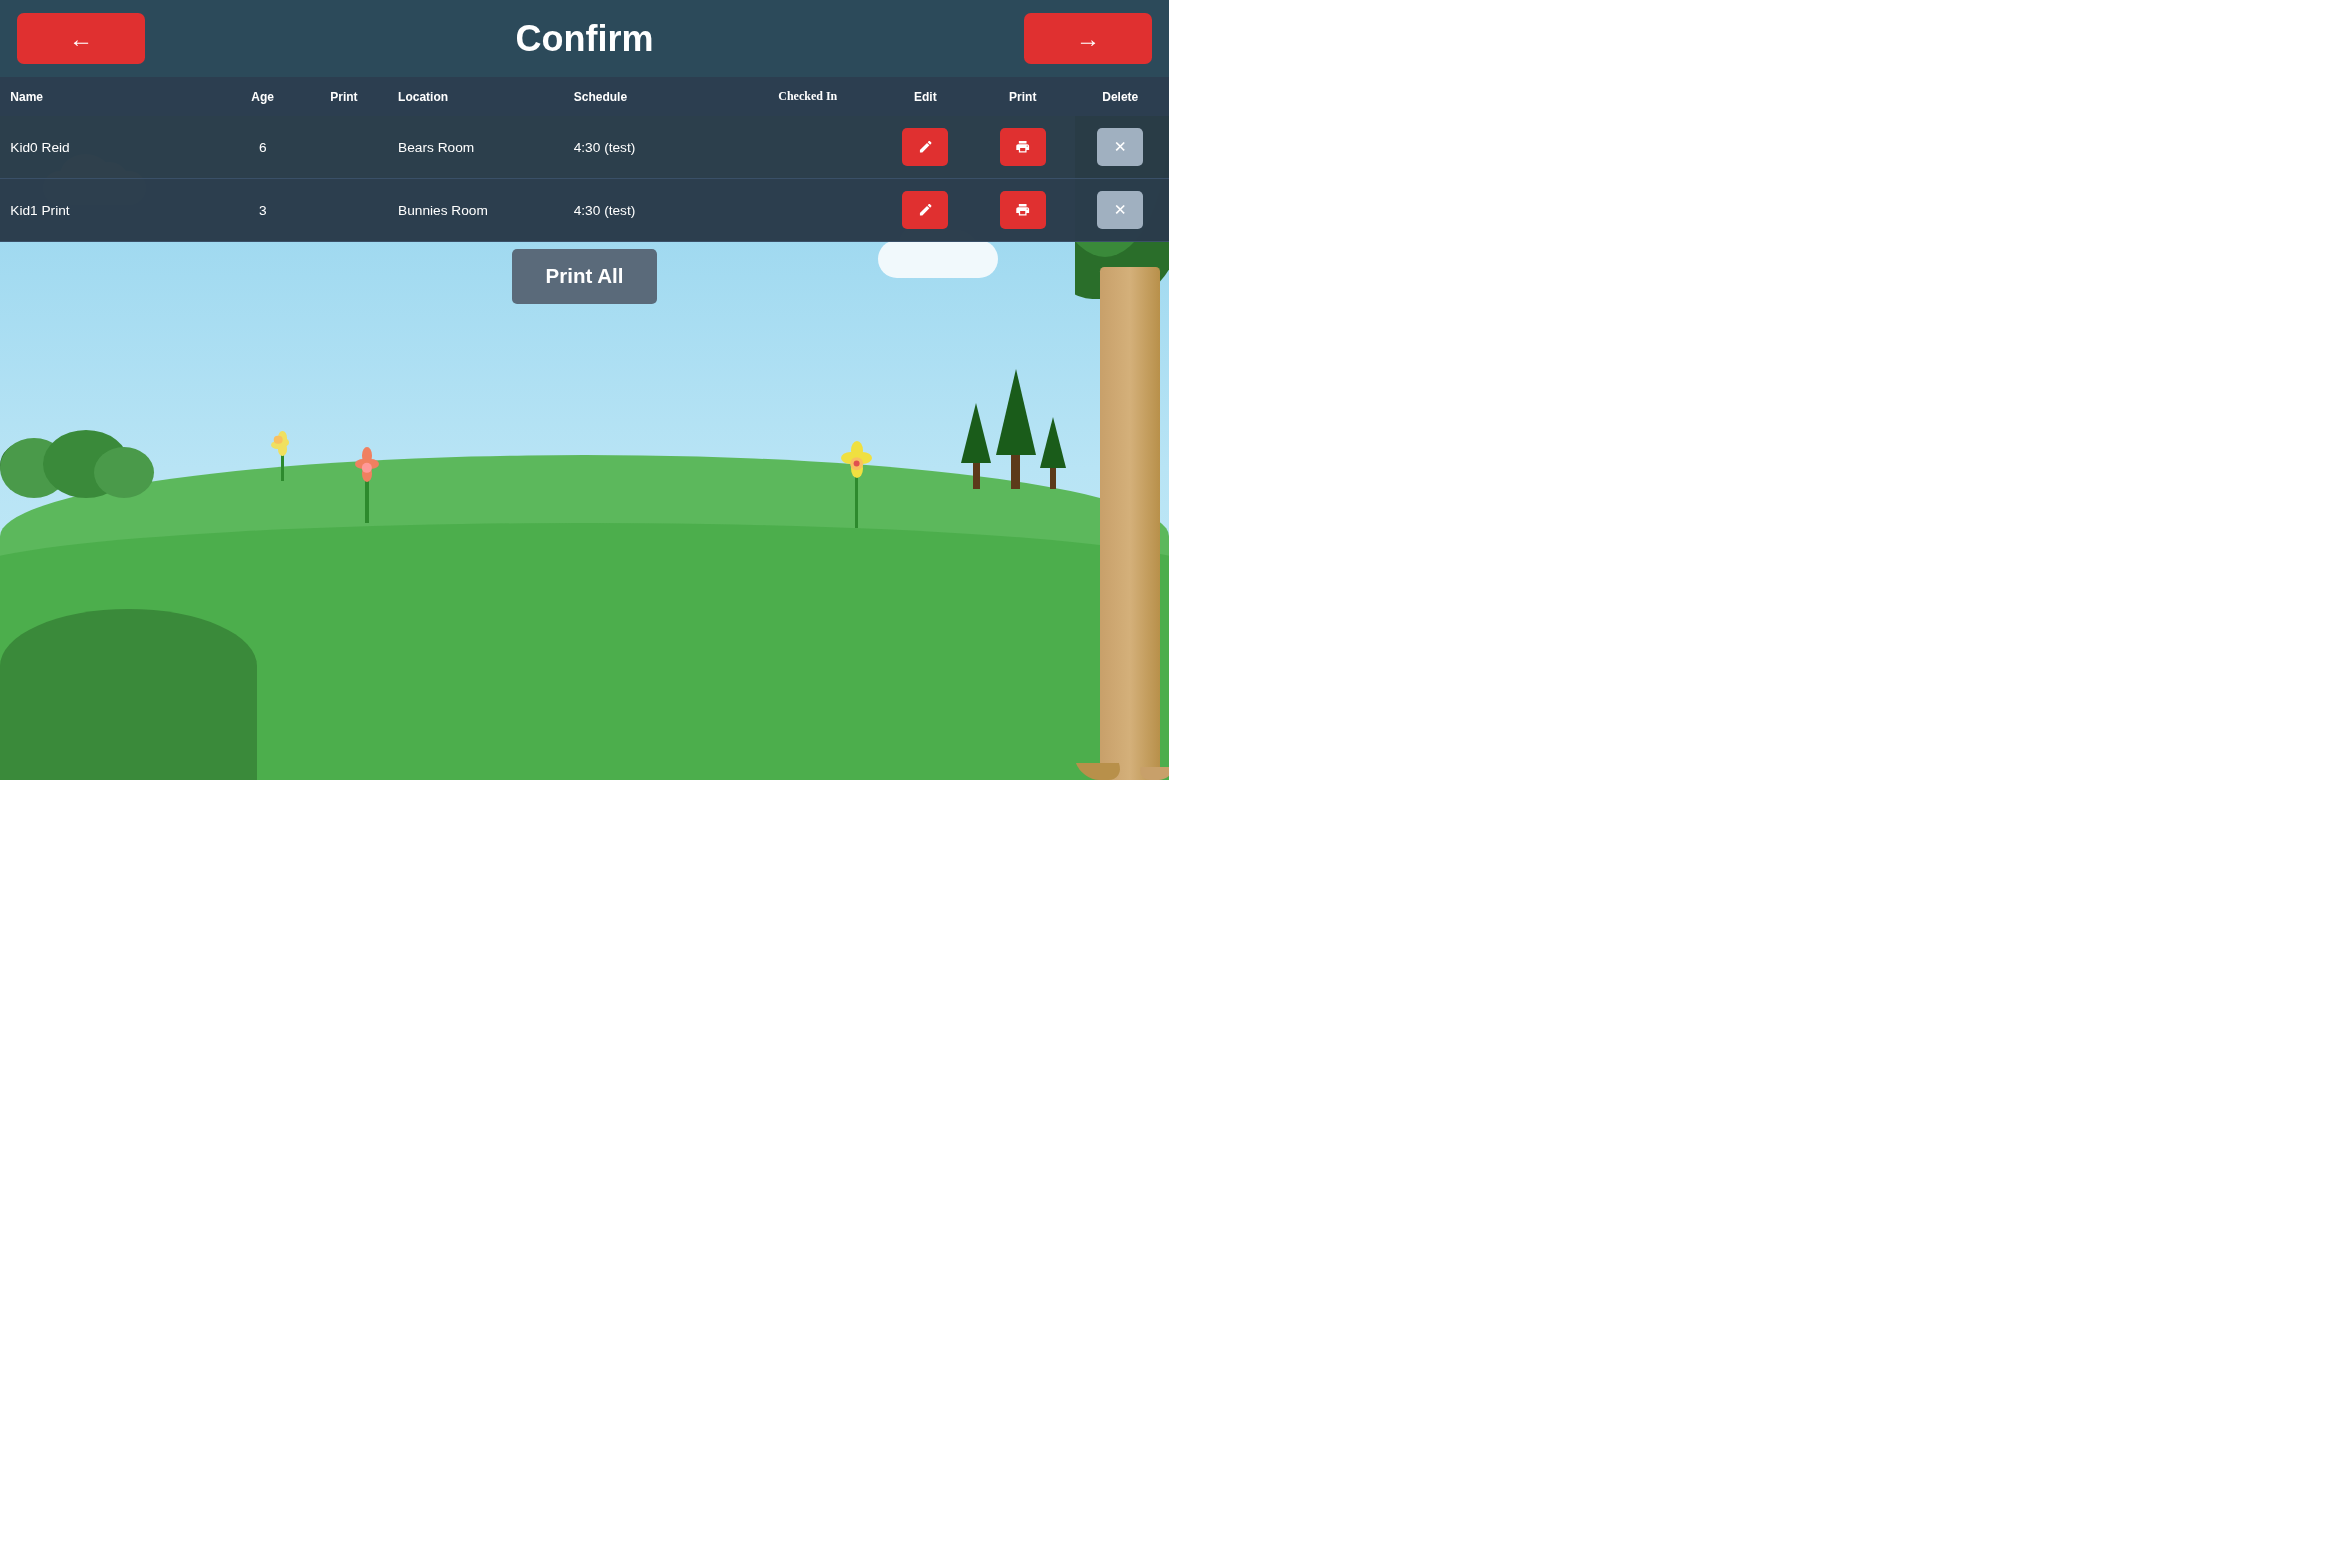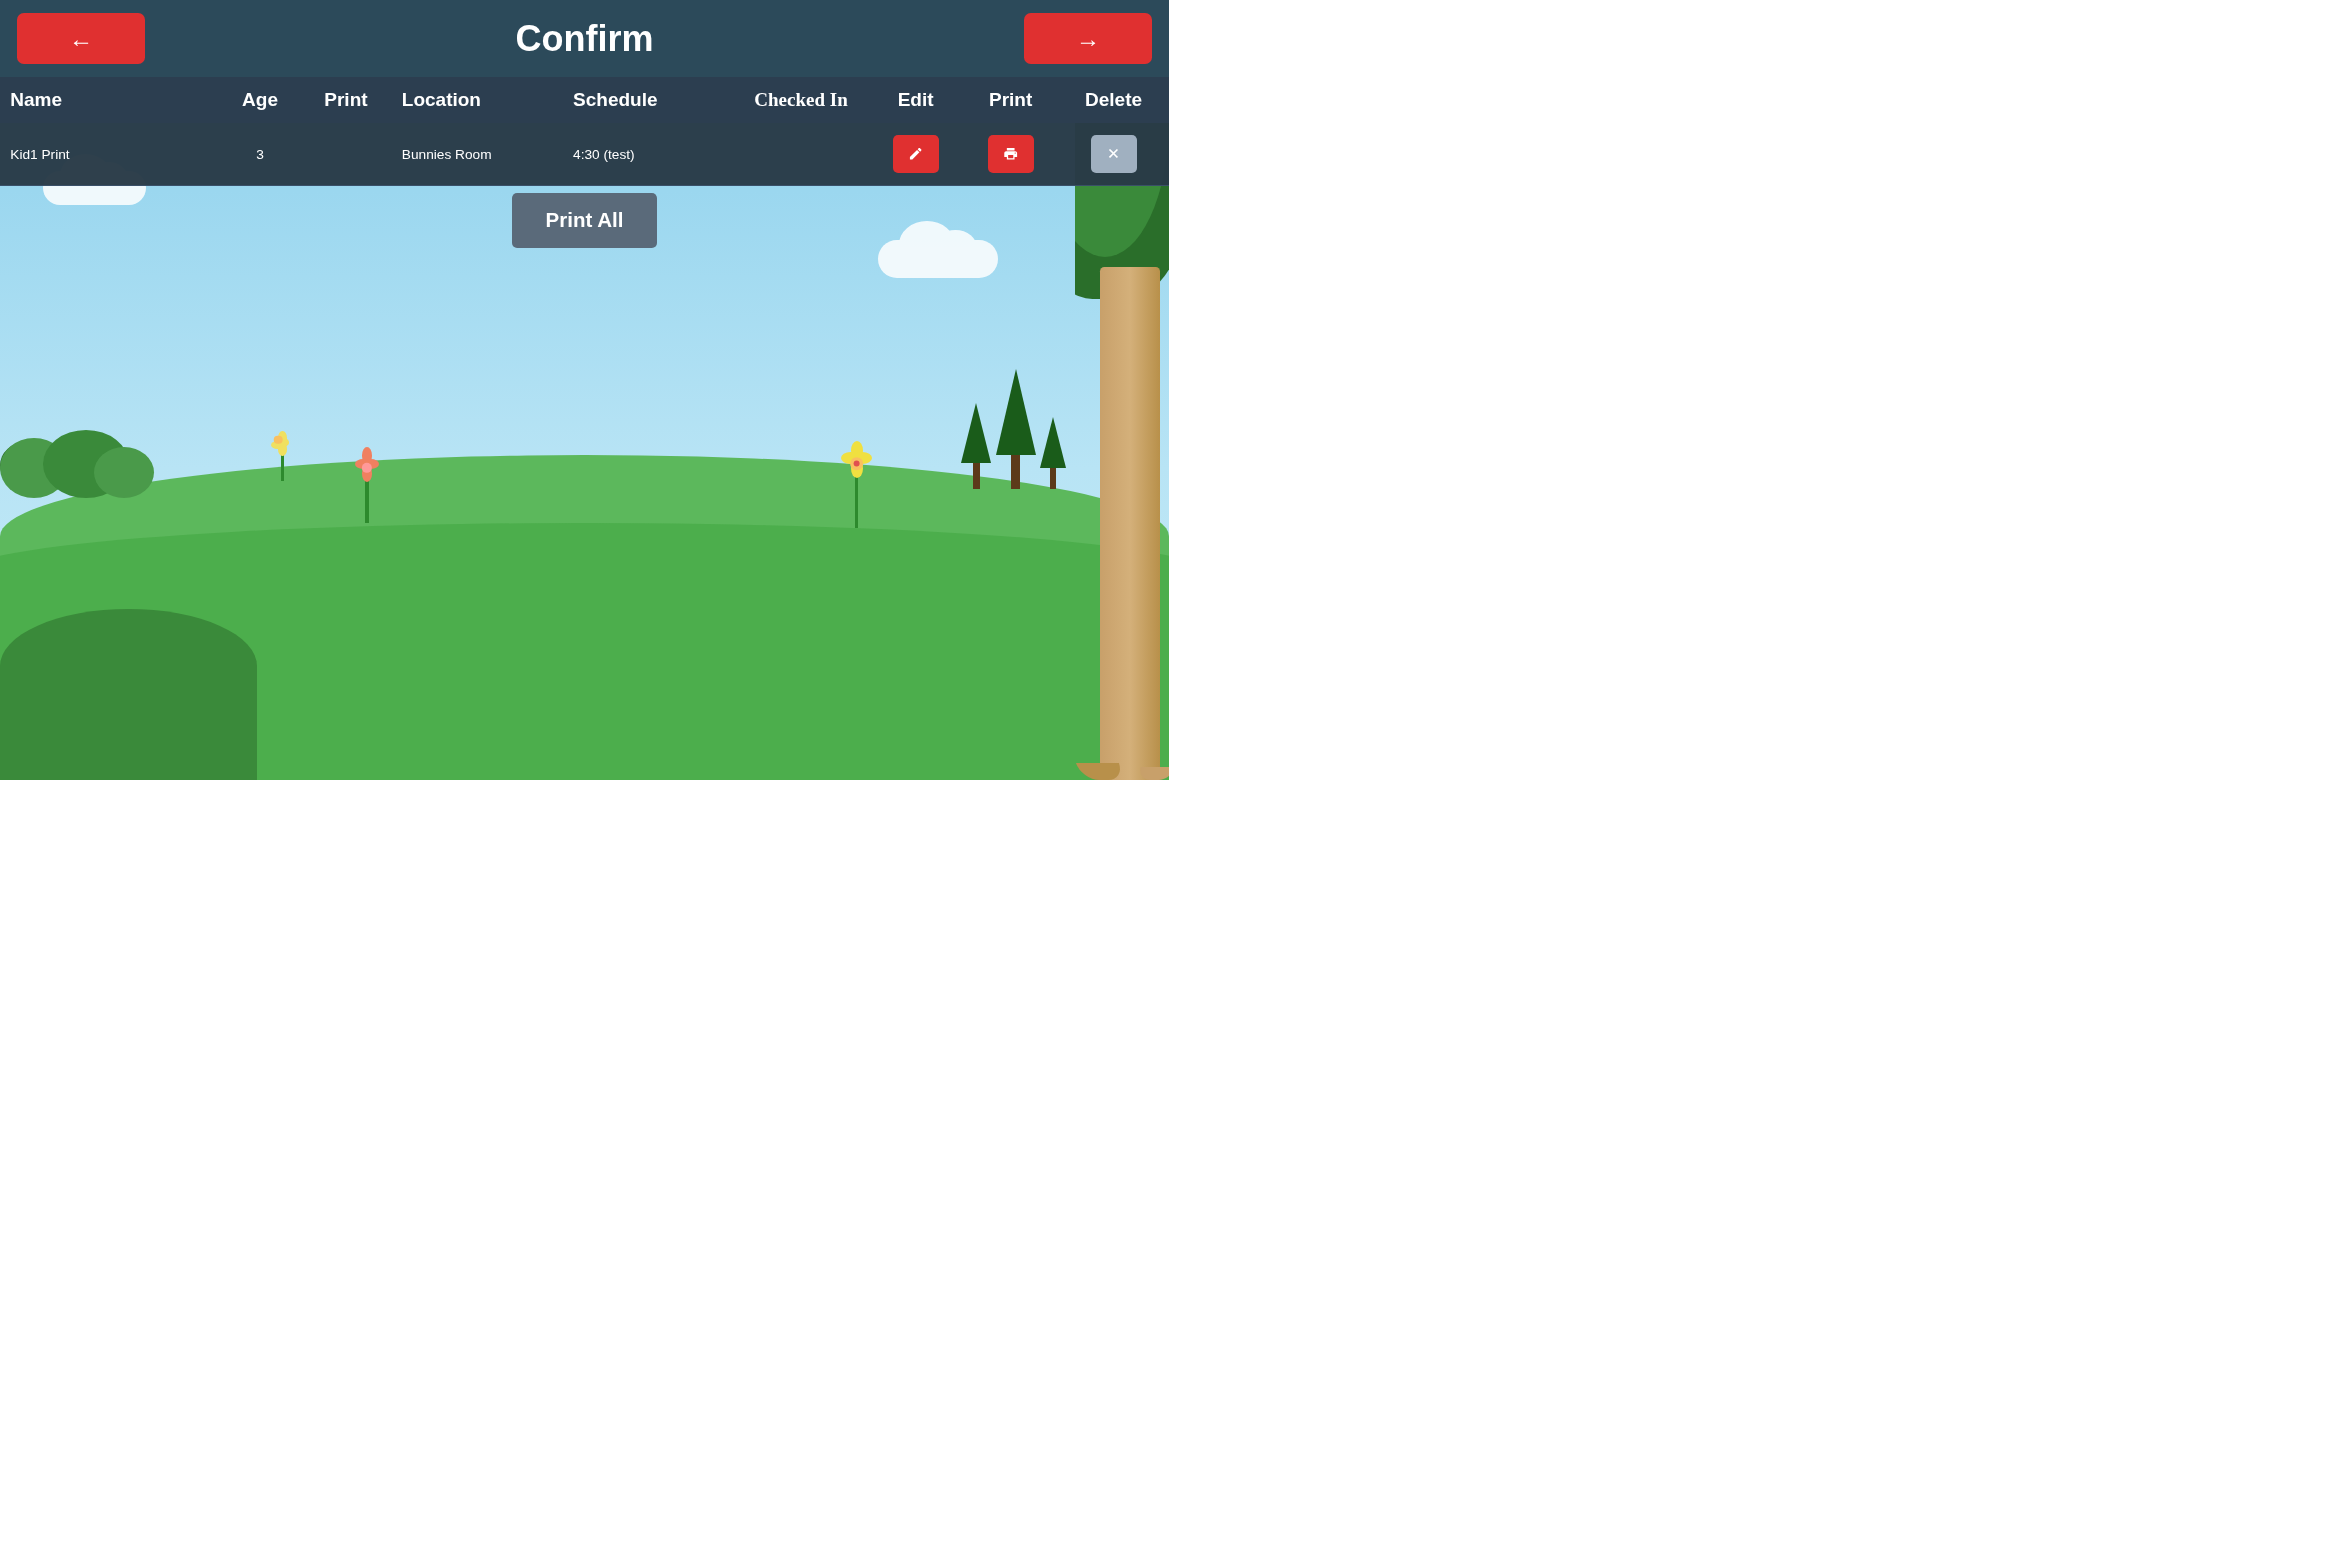--- a/index.html
+++ b/index.html
@@ -221,21 +221,21 @@
       width: 100%;
       border-collapse: collapse;
     }
 
     thead tr {
       background: #2c3e50;
     }
 
     thead th {
       color: white;
-      font-size: 19px;
+      font-size: 12px;
       font-weight: bold;
       padding: 12px 10.3px;
       text-align: left;
     }
 
     tbody tr {
       border-bottom: 0.9px solid #3a5068;
     }
 
     tbody tr:nth-child(even) {
@@ -415,20 +415,45 @@
         <th class="col-grade">Print</th>
         <th class="col-location">Location</th>
         <th class="col-schedule">Schedule</th>
         <th class="col-checkedin">Checked In</th>
         <th class="col-edit">Edit</th>
         <th class="col-print">Print</th>
         <th class="col-delete">Delete</th>
       </tr>
     </thead>
     <tbody id="table-body">
+    <tr>
+      <td class="col-name">Kid0 Reid</td>
+      <td class="col-age" style="text-align:center;">6</td>
+      <td class="col-grade"></td>
+      <td class="col-location">Bears Room</td>
+      <td class="col-schedule">4:30 (test)</td>
+      <td class="col-checkedin"></td>
+      <td class="col-edit" style="text-align:center;">
+        <button class="action-btn edit-btn">
+          <svg width="15.4" height="15.4" viewBox="0 0 24 24" fill="white">
+            <path d="M3 17.25V21h3.75L17.81 9.94l-3.75-3.75L3 17.25zM20.71 7.04c.39-.39.39-1.02 0-1.41l-2.34-2.34c-.39-.39-1.02-.39-1.41 0l-1.83 1.83 3.75 3.75 1.83-1.83z"></path>
+          </svg>
+        </button>
+      </td>
+      <td class="col-print" style="text-align:center;">
+        <button class="action-btn print-btn">
+          <svg width="15.4" height="15.4" viewBox="0 0 24 24" fill="white">
+            <path d="M19 8H5c-1.66 0-3 1.34-3 3v6h4v4h12v-4h4v-6c0-1.66-1.34-3-3-3zm-3 11H8v-5h8v5zm3-7c-.55 0-1-.45-1-1s.45-1 1-1 1 .45 1 1-.45 1-1 1zm-1-9H6v4h12V3z"></path>
+          </svg>
+        </button>
+      </td>
+      <td class="col-delete" style="text-align:center;">
+        <button class="action-btn delete-btn">✕</button>
+      </td>
+    </tr>
         <tr>
       <td class="col-name">Kid1 Print</td>
       <td class="col-age" style="text-align:center;">3</td>
       <td class="col-grade"></td>
       <td class="col-location">Bunnies Room</td>
       <td class="col-schedule">4:30 (test)</td>
       <td class="col-checkedin"></td>
       <td class="col-edit" style="text-align:center;">
         <button class="action-btn edit-btn">
           <svg width="15.4" height="15.4" viewBox="0 0 24 24" fill="white">

